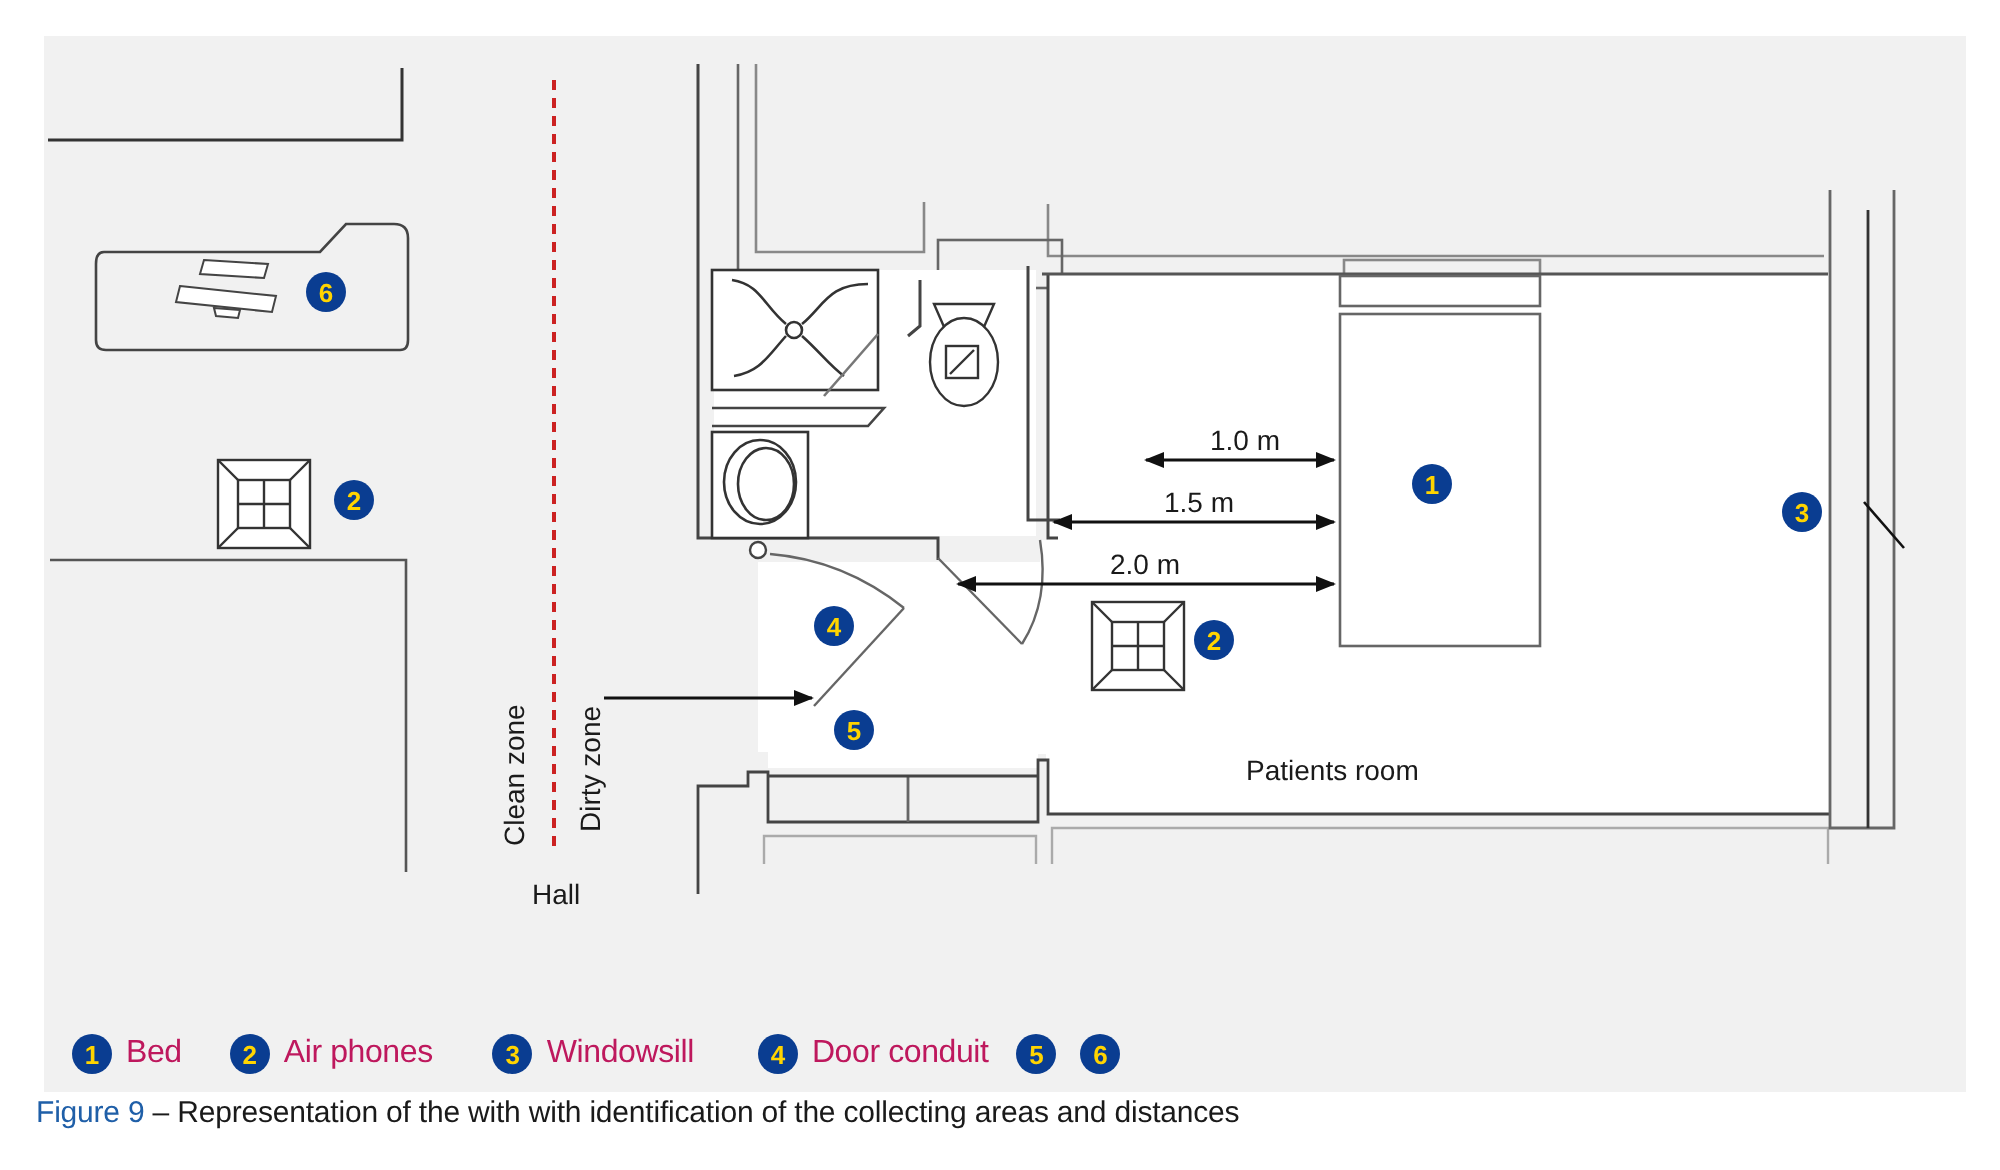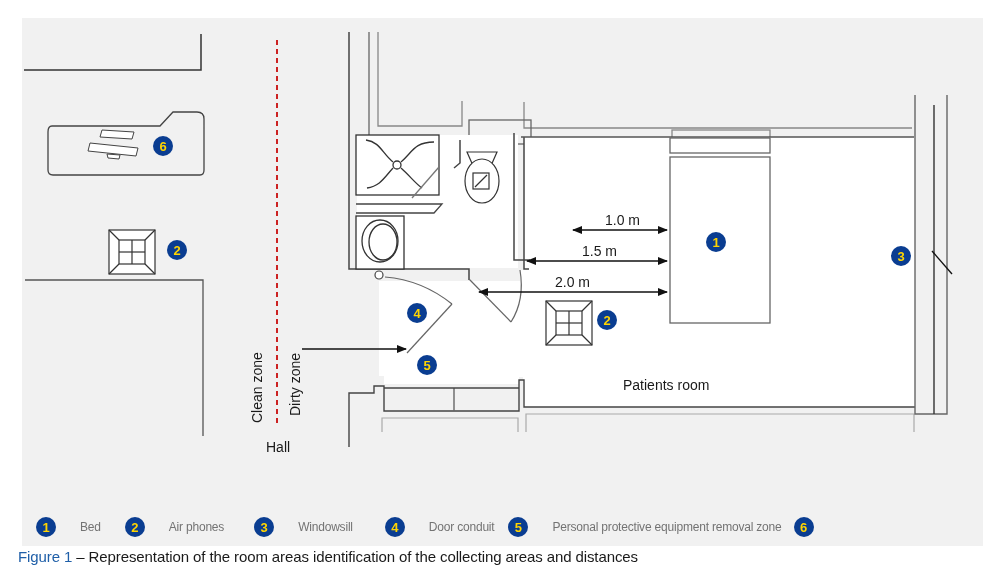--- a/index.html
+++ b/index.html
@@ -5,21 +5,21 @@
   html, body { margin: 0; padding: 0; background: #ffffff; }
   body { width: 1000px; height: 585px; position: relative; overflow: hidden; font-family: "Liberation Sans", sans-serif; }
   #figure { position: absolute; left: 22px; top: 18px; width: 961px; height: 528px; background: #f1f1f1; }
   #plan { position: absolute; left: 0; top: 0; }
   .lbl { font-family: "Liberation Sans", sans-serif; font-size: 14px; fill: #1a1a1a; }
   .badge-circle { fill: #0a3d91; }
   .badge-num { font-family: "Liberation Sans", sans-serif; font-weight: bold; font-size: 13px; fill: #ffd400; }
   #legend { position: absolute; left: 14px; top: 498px; height: 22px; display: flex; align-items: center; }
   .legend-item { display: flex; align-items: center; margin-right: 0; }
   .legend-badge { width: 20px; height: 20px; border-radius: 50%; background: #0a3d91; color: #ffd400; font-weight: bold; font-size: 13px; display: flex; align-items: center; justify-content: center; font-family: "Liberation Sans", sans-serif; }
-  .legend-text { font-size: 12px; color: #737373; margin-left: 24px; letter-spacing: -0.2px; }
+  .legend-text { font-size: 16px; color: #be185d; margin-left: 7px; letter-spacing: -0.2px; }
   #caption { position: absolute; left: 18px; top: 548px; font-size: 15px; color: #1a1a1a; letter-spacing: -0.1px; }
   #caption .fig { color: #1f5fa8; }
 </style>
 </head>
 <body>
 
 <div id="figure">
   <svg id="plan" width="961" height="528" viewBox="0 0 961 528">
     <defs>
       <marker id="ah" markerWidth="10" markerHeight="8" refX="9" refY="4" orient="auto-start-reverse" markerUnits="userSpaceOnUse">
@@ -200,21 +200,20 @@
     <div class="legend-item" style="margin-right:32px">
       <span class="legend-badge">3</span>
       <span class="legend-text">Windowsill</span>
     </div>
     <div class="legend-item" style="margin-right:14px">
       <span class="legend-badge">4</span>
       <span class="legend-text">Door conduit</span>
     </div>
     <div class="legend-item" style="margin-right:12px">
       <span class="legend-badge">5</span>
-      <span class="legend-text">Personal protective equipment removal zone</span>
     </div>
     <div class="legend-item">
       <span class="legend-badge">6</span>
     </div>
   </div>
 </div>
 
-<div id="caption"><span class="fig">Figure 1</span><span> – Representation of the room areas identification of the collecting areas and distances</span></div>
+<div id="caption"><span class="fig">Figure 9</span><span> – Representation of the with with identification of the collecting areas and distances</span></div>
 
 </body></html>

